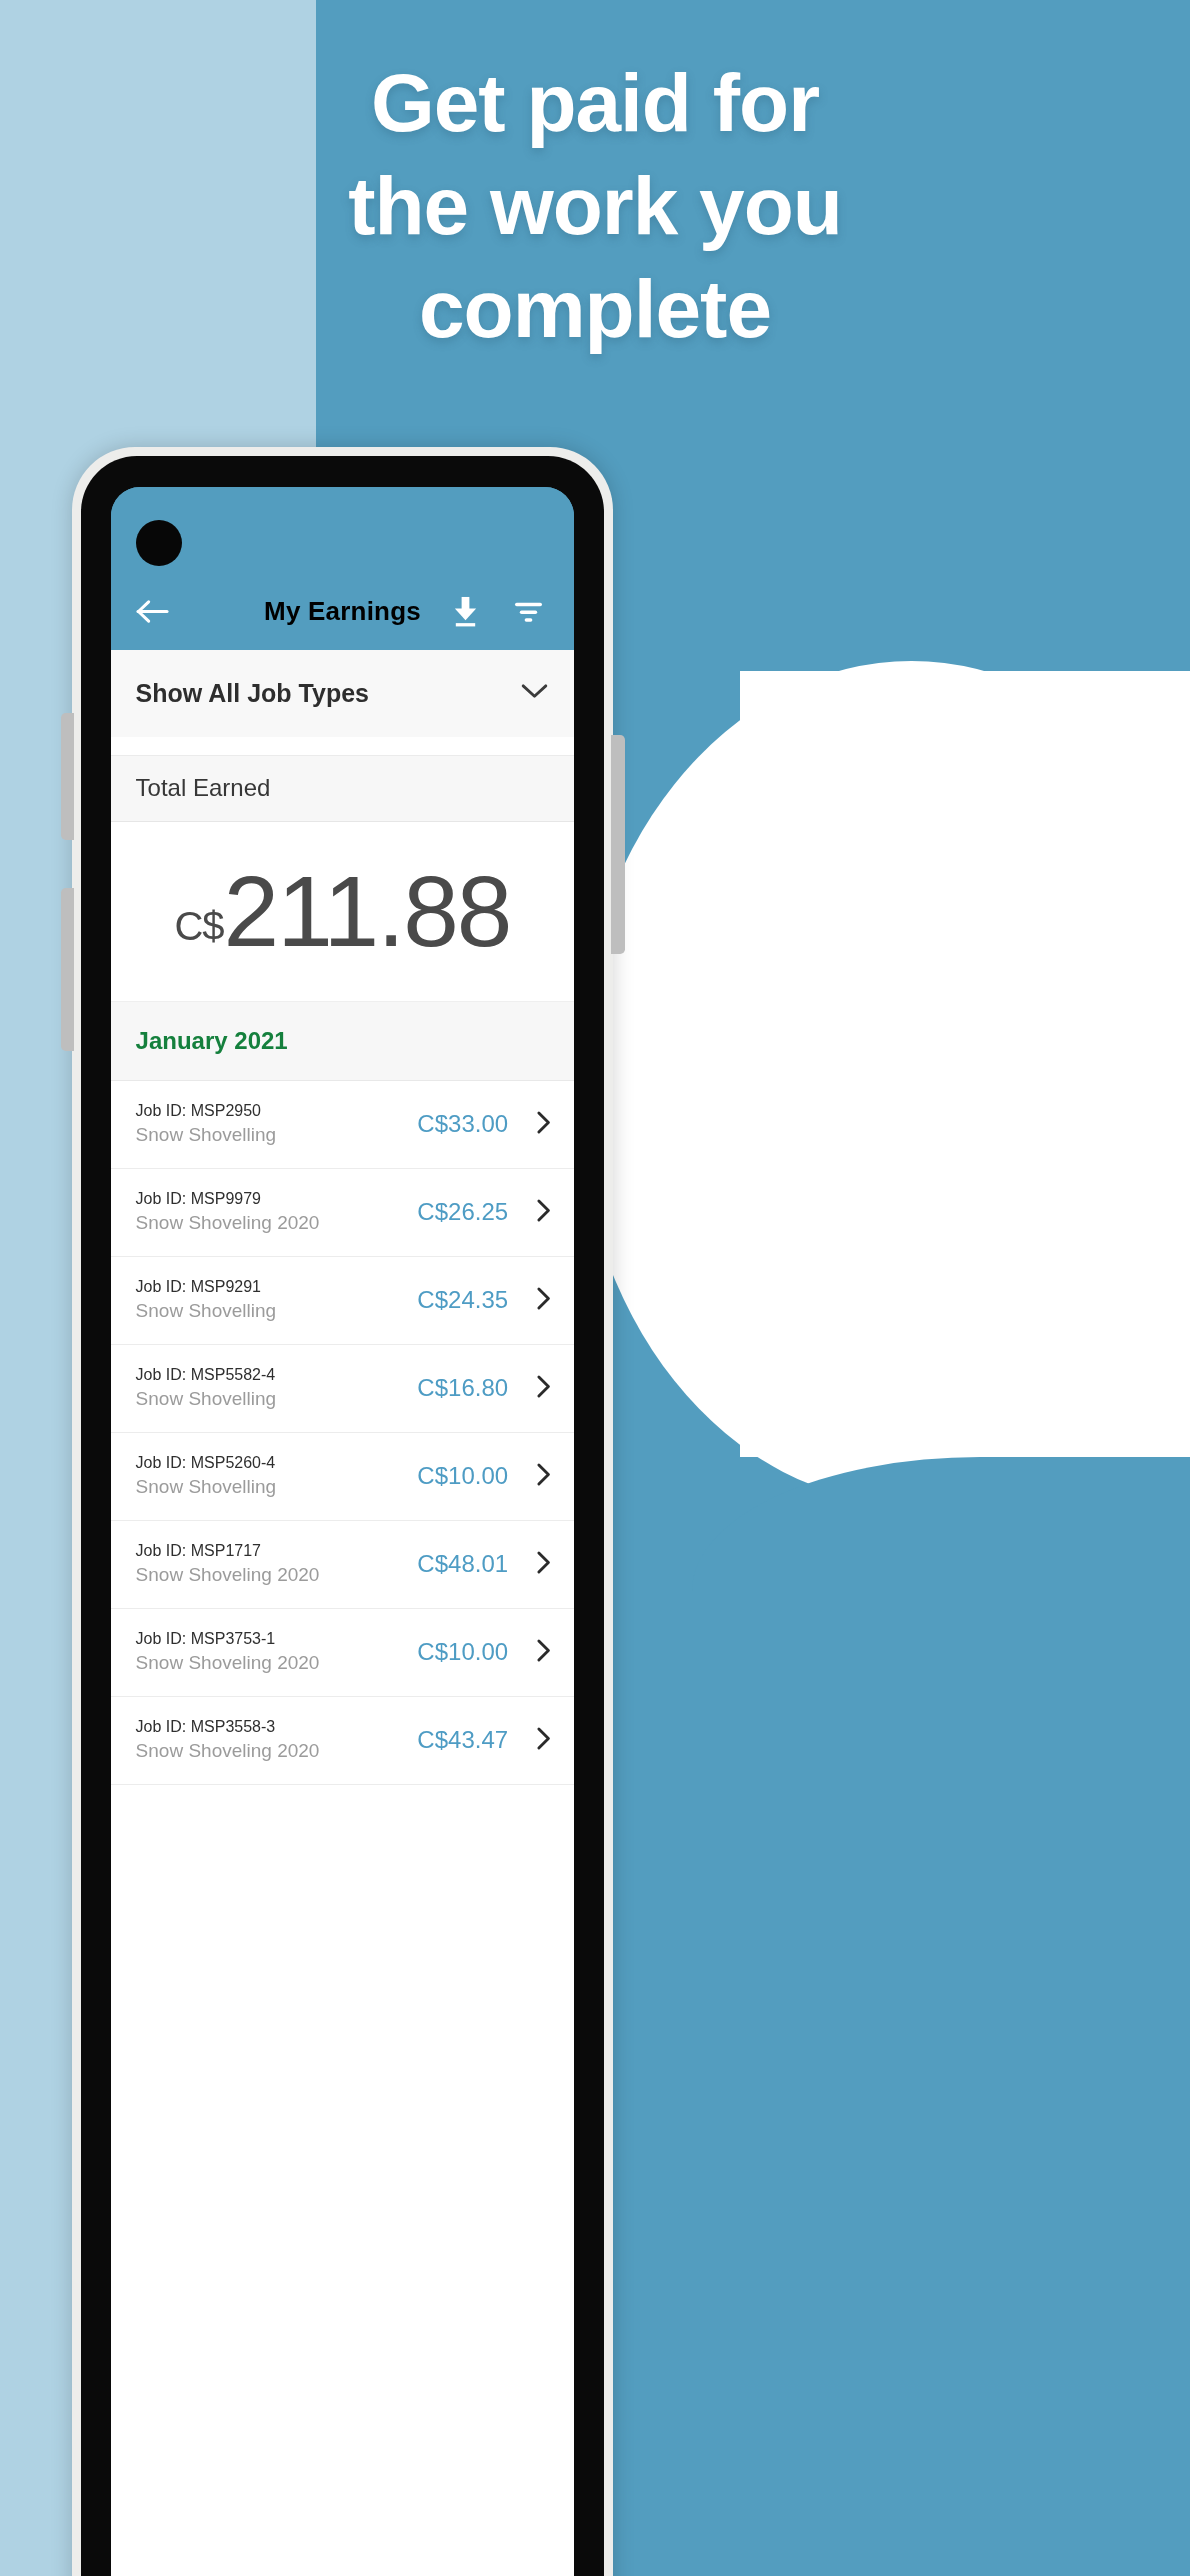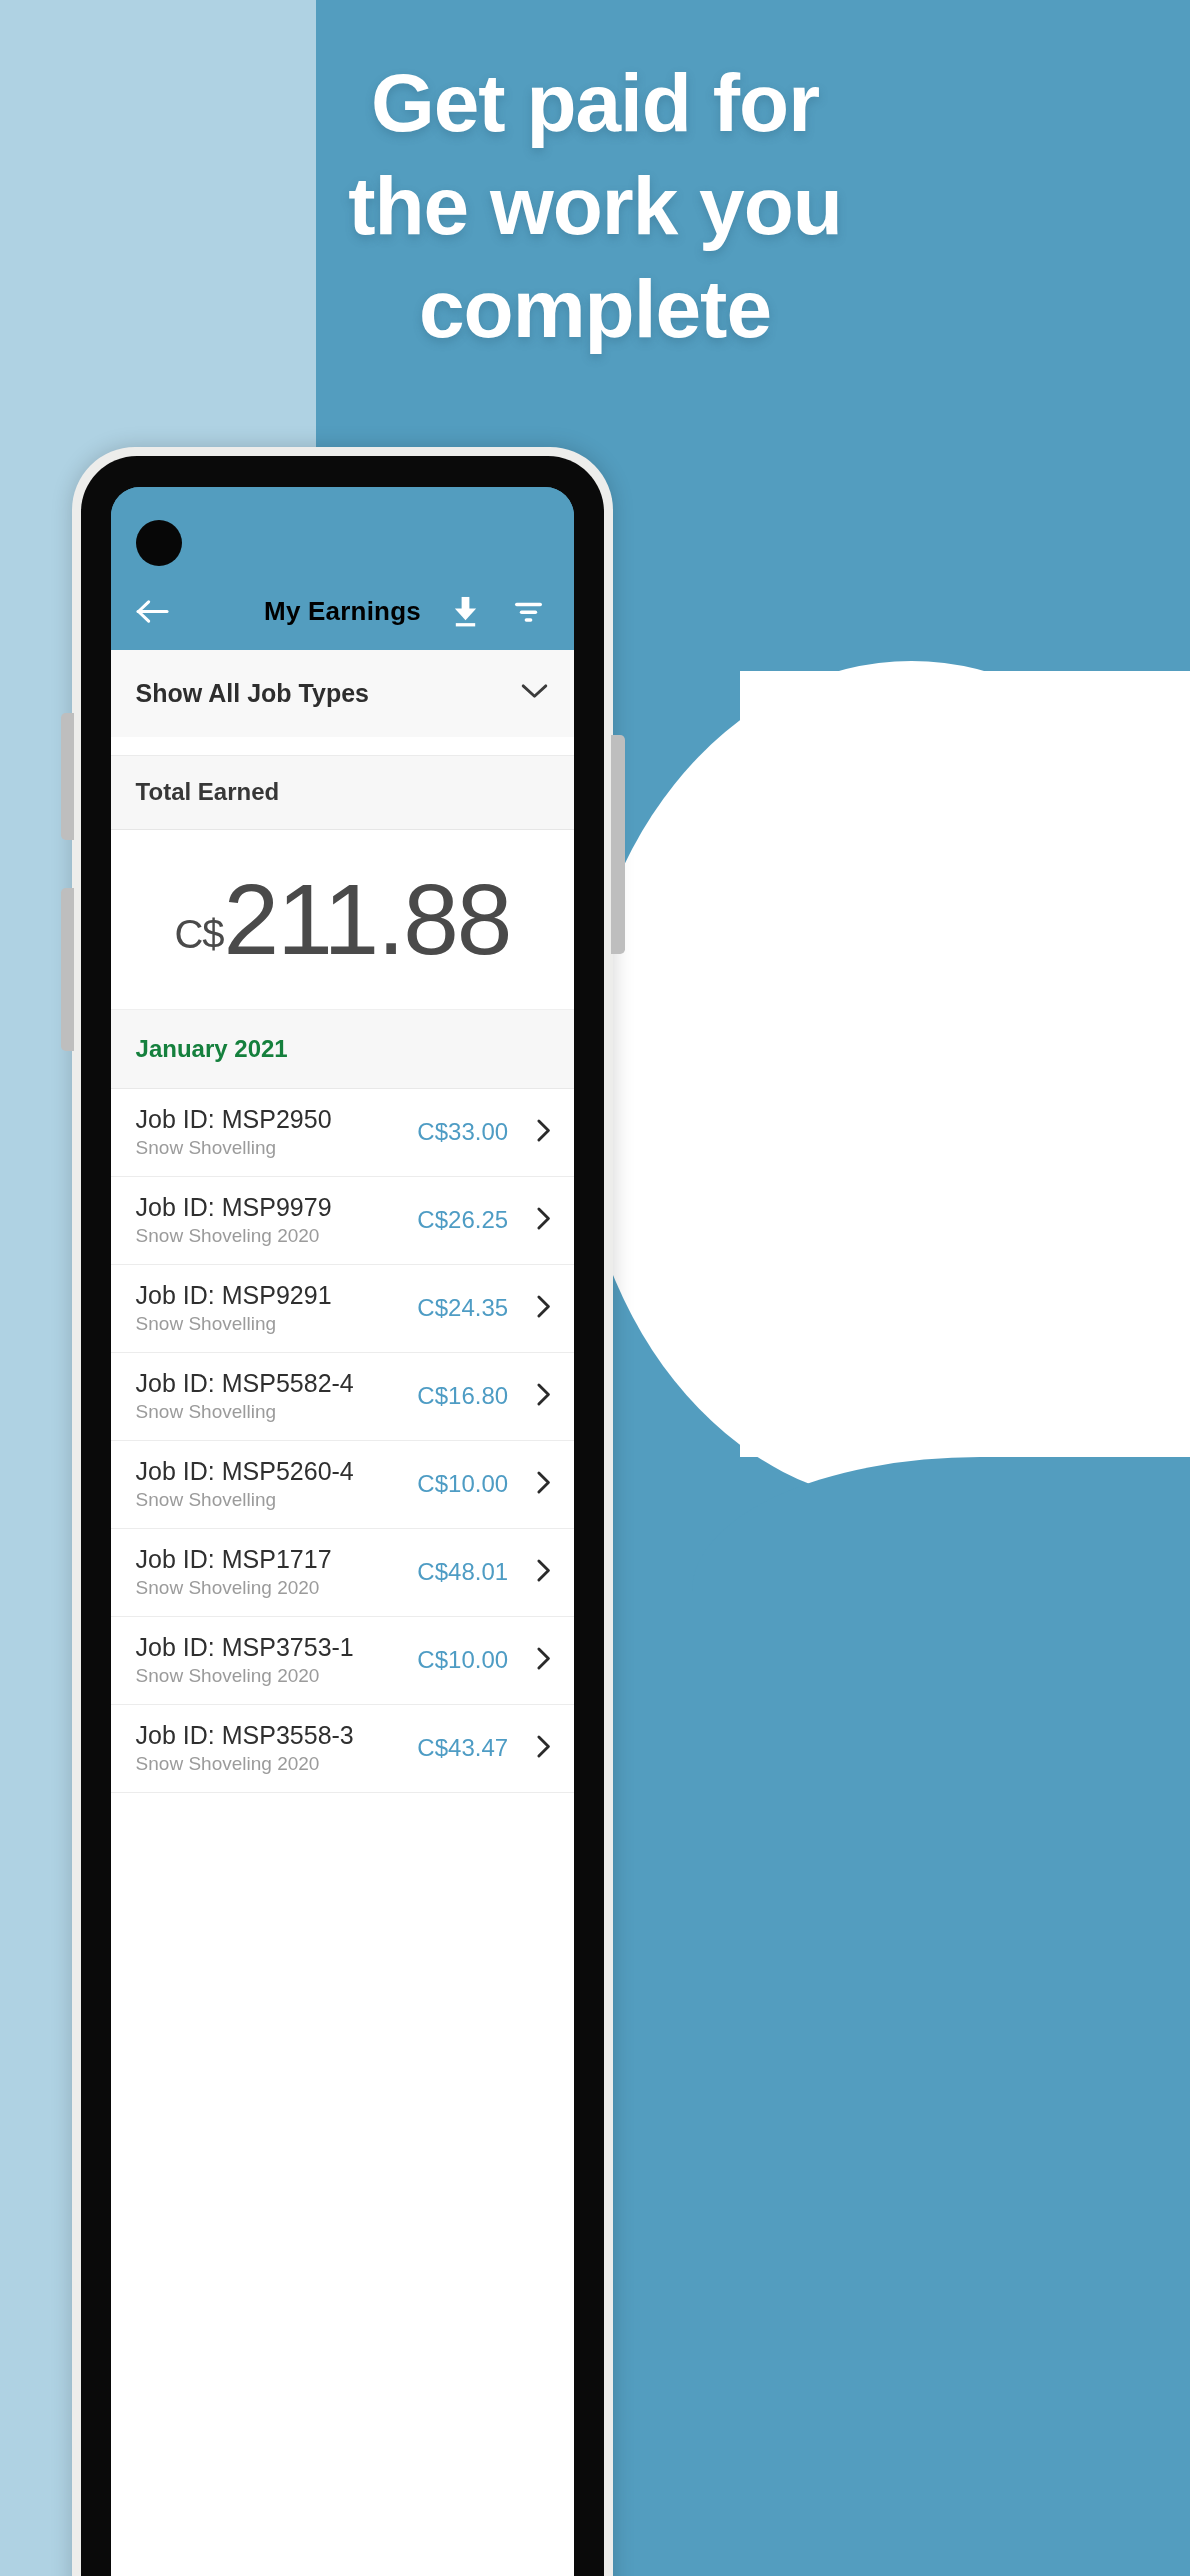--- a/index.html
+++ b/index.html
@@ -125,25 +125,25 @@
     height:88px; background:#F8F8F8;
     display:flex; align-items:center; padding:5px 25px;
     border-bottom:1px solid #FFFFFF;
   }
   .filter-label { font-size:25px; color:#2E2E2E; font-weight:600; }
   .filter-chev { margin-left:auto; }
 
   .gap-white { height:17px; background:#FFFFFF; }
 
   .section-head {
-    height:75px; background:#F7F7F7;
+    height:67px; background:#F7F7F7;
     display:flex; align-items:center; padding:0 25px;
     border-top:1px solid #EBEBEB;
     border-bottom:1px solid #E6E6E6;
-    font-size:24px; font-weight:700; color:#373737;
+    font-size:24px; font-weight:400; color:#373737;
   }
 
   .total-amount {
     background:#FFFFFF;
     height:180px;
     display:flex; align-items:center; justify-content:center;
     border-bottom:1px solid #EFEFEF;
   }
   .amt-wrap { display:flex; align-items:flex-end; color:#4A4A4A; }
   .amt-cur { font-size:40px; font-weight:400; padding-bottom:9.6px; letter-spacing:-1px; }
@@ -155,21 +155,21 @@
     border-bottom:1px solid #E8E8E8;
     font-size:24px; font-weight:700; color:#15803d;
   }
 
   .job-row {
     height:88px; background:#FFFFFF;
     display:flex; align-items:center; padding:0 23px 0 25px;
     border-bottom:1px solid #ECECEC;
   }
   .job-left { display:flex; flex-direction:column; gap:3.8px; }
-  .job-id { font-size:25px; color:#2F2F2F; }
+  .job-id { font-size:16px; color:#2F2F2F; }
   .job-type { font-size:19px; color:#9B9B9B; }
   .job-right { margin-left:auto; display:flex; align-items:center; gap:28px; }
   .job-amt { font-size:24px; color:#4E9CC4; }
   .job-chev { color:#2B2B2B; font-size:25px; font-weight:700; line-height:1; }
 </style>
 </head>
 <body>
 
 <div id="stage">
 

